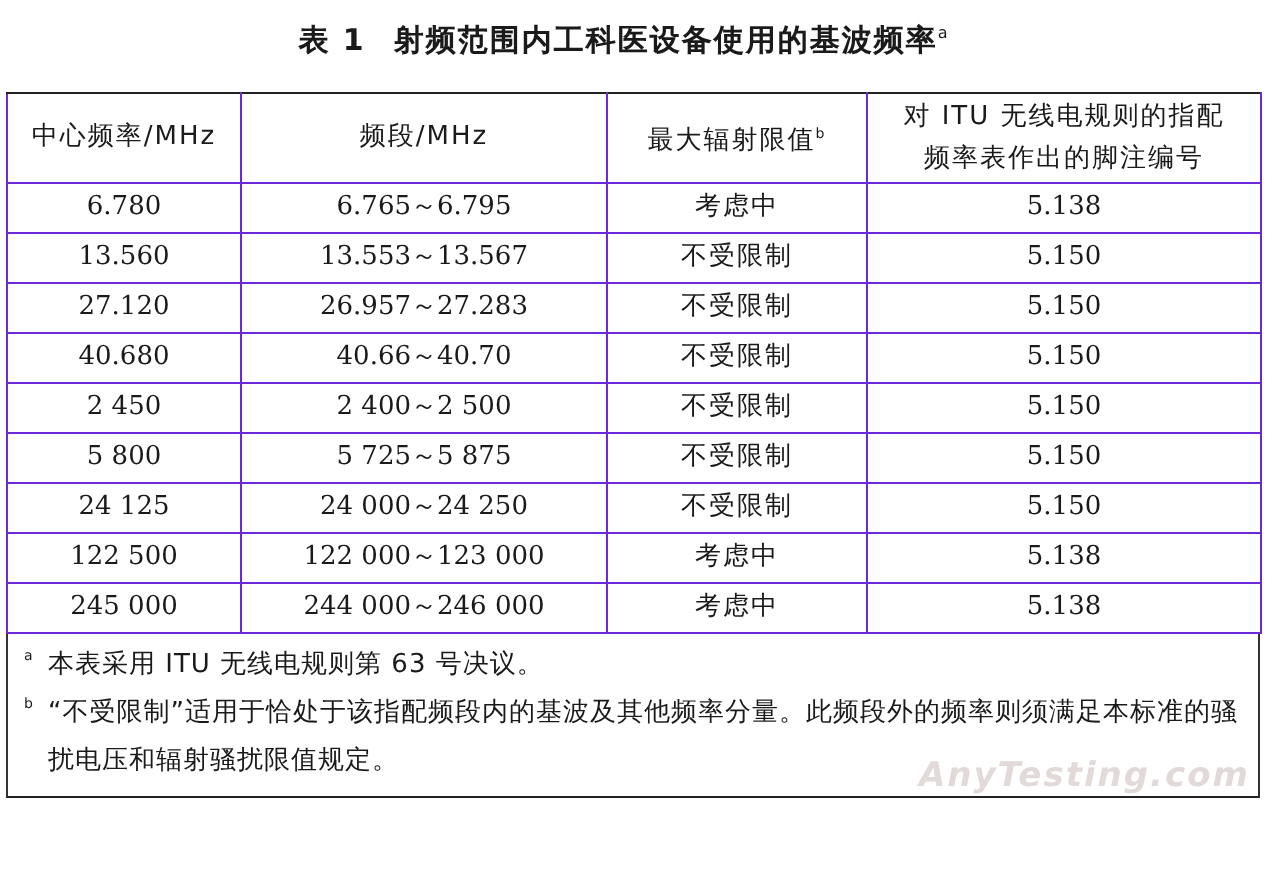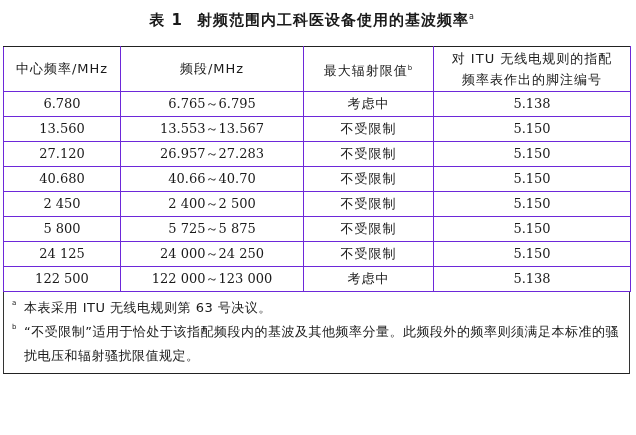--- a/index.html
+++ b/index.html
@@ -179,28 +179,35 @@
           <td>24 000～24 250</td>
           <td class="cjk">不受限制</td>
           <td>5.150</td>
         </tr>
         <tr>
           <td>122 500</td>
           <td>122 000～123 000</td>
           <td class="cjk">考虑中</td>
           <td>5.138</td>
         </tr>
+        <tr>
+          <td>245 000</td>
+          <td>244 000～246 000</td>
+          <td class="cjk">考虑中</td>
+          <td>5.138</td>
+        </tr>
       </tbody>
   </table>
 
   <div class="notes">
     <div class="note">
       <span class="mark">a</span>
       <span>本表采用 ITU 无线电规则第 63 号决议。</span>
     </div>
     <div class="note">
       <span class="mark">b</span>
       <span>“不受限制”适用于恰处于该指配频段内的基波及其他频率分量。此频段外的频率则须满足本标准的骚扰电压和辐射骚扰限值规定。</span>
     </div>
     <div class="watermark">
+      <div class="en">AnyTesting.com</div>
     </div>
   </div>
 </div>
 
 </body></html>

